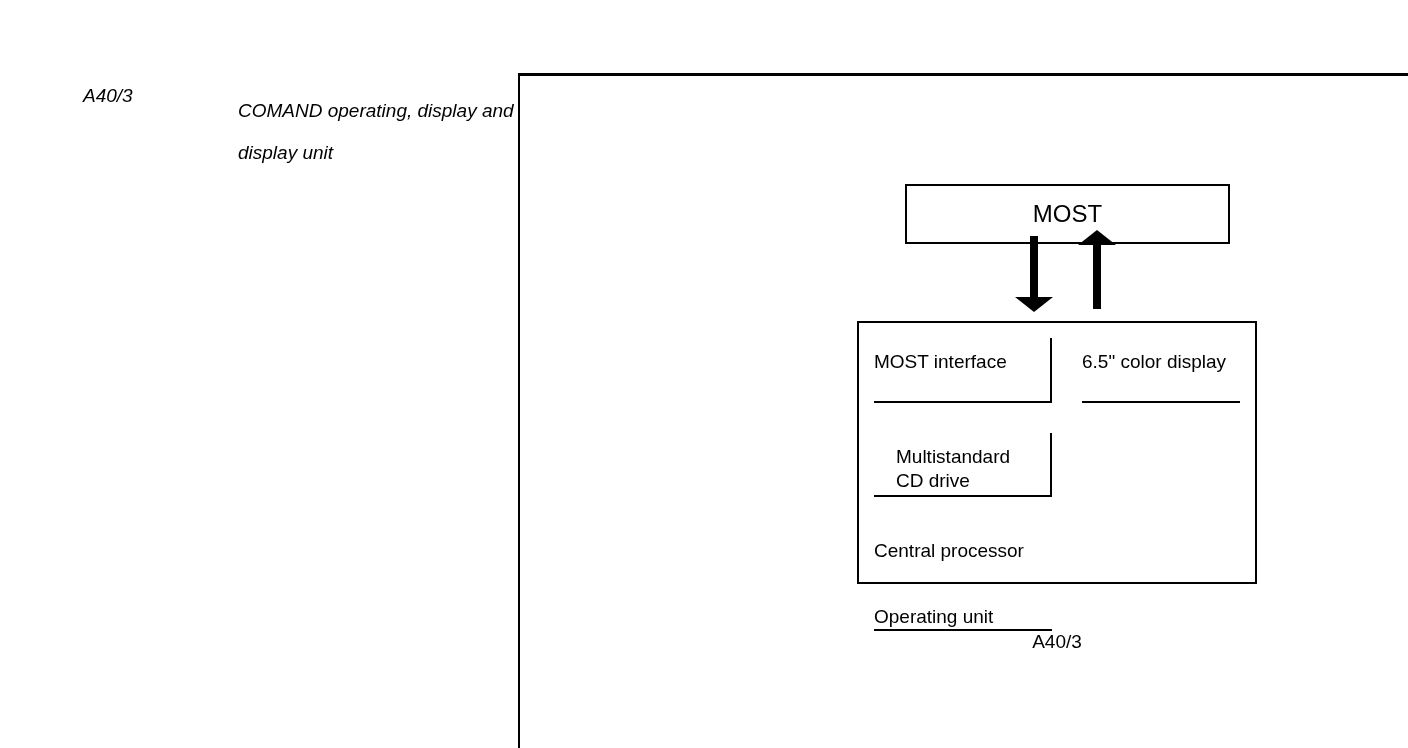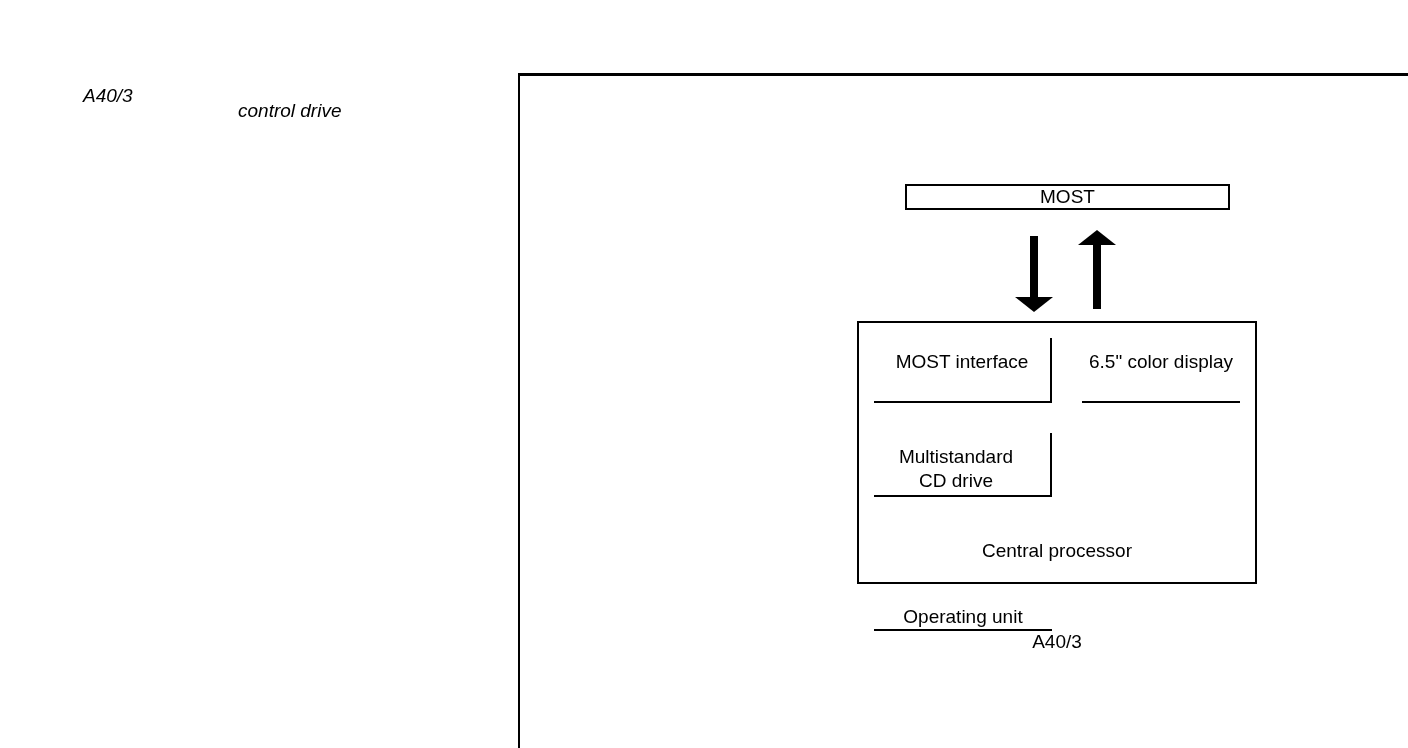--- a/index.html
+++ b/index.html
@@ -27,24 +27,24 @@
   .frame {
     position: absolute; left: 458px; top: 13px;
     width: 946px; height: 726px;
     border: 3px solid #000; border-left-width: 2px;
     background: #fff;
   }
 
   
   .most-box {
     position: absolute; left: 370px; top: 93px;
-    width: 325px; height: 26px;
+    width: 325px; height: 60px;
     border: 2px solid #000;
     display: flex; align-items: center; justify-content: center;
-    font-size: 19px;
+    font-size: 24px;
   }
 
   
   .arrow-shaft { position: absolute; width: 8px; background: #000; }
   .arrow-head { position: absolute; width: 0; height: 0; }
   .shaft-down { left: 495px; top: 145px; height: 62px; }
   .head-down  {
     left: 480px; top: 206px;
     border-left: 19px solid transparent; border-right: 19px solid transparent;
     border-top: 15px solid #000;
@@ -61,21 +61,20 @@
     position: absolute; left: 322px; top: 230px;
     width: 400px; height: 263px;
     border: 2px solid #000;
     display: grid;
     grid-template-columns: 208px 1fr;
     grid-template-rows: 95px 94px 1fr;
     background: #fff;
   }
   .cell {
     font-size: 19px; line-height: 24px;
-    text-align: center;
     padding-top: 12px;
   }
   .cell.br { border-right: 2px solid #000; }
   .cell.bb { border-bottom: 2px solid #000; }
   .cell.narrow { padding-left: 22px; padding-right: 34px; }
   .cell.span2 { grid-column: 1 / 3; }
 
   
   .diagram-caption {
     position: absolute; left: 322px; top: 540px; width: 400px;
@@ -83,21 +82,22 @@
   }
 </style>
 </head>
 <body>
 
 <div class="page">
 
   <div class="legend">
     <div class="legend-ref">A40/3</div>
     <div class="legend-desc">
-      <div>control drive</div>
+      <div>COMAND operating, display and</div>
+      <div>display unit</div>
     </div>
   </div>
 
   <div class="frame">
 
     <div class="most-box">MOST</div>
 
     <div class="arrow-shaft shaft-down"></div>
     <div class="arrow-head head-down"></div>
     <div class="arrow-head head-up"></div>

